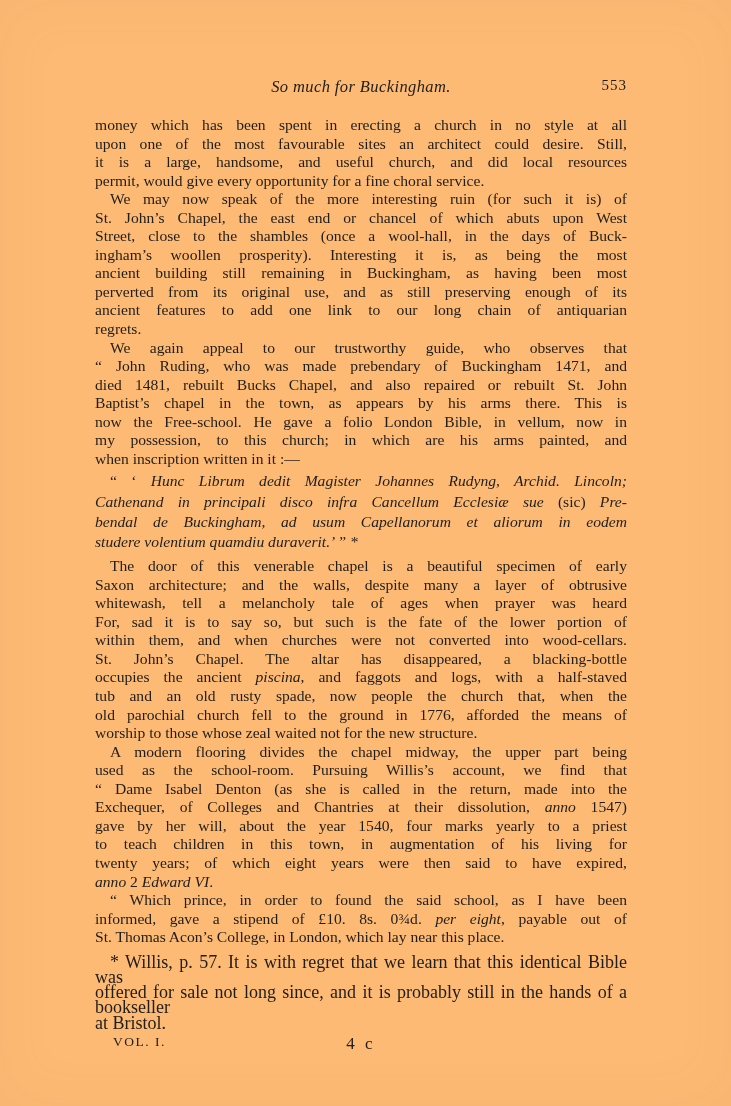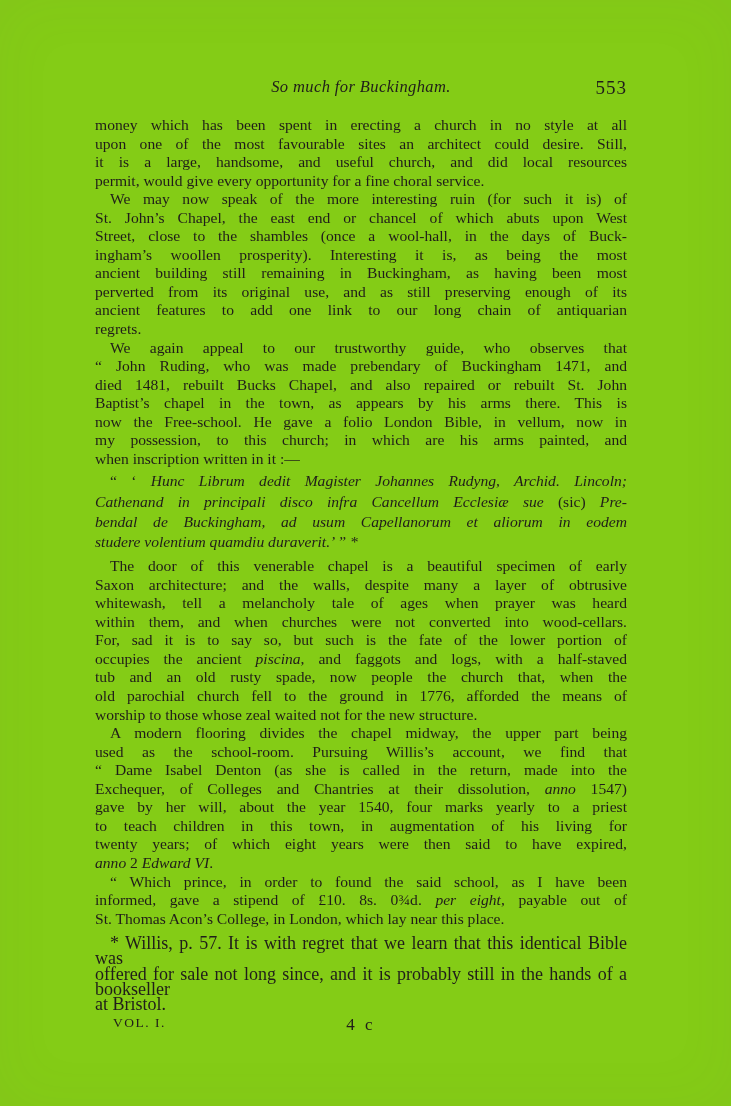--- a/index.html
+++ b/index.html
@@ -27,21 +27,21 @@
   .head-title {
     text-align: center;
     font-style: italic;
     font-size: 16.5px;
     letter-spacing: 0.4px;
   }
   .page-num {
     position: absolute;
     right: 0;
     top: 0;
-    font-size: 19px;
+    font-size: 15px;
     letter-spacing: 1px;
   }
   .text-block {
     position: absolute;
     top: 116px;
     left: 95px;
     width: 532px;
     font-size: 15.6px;
   }
   .para { margin: 0; }
@@ -82,21 +82,21 @@
     left: 50%;
     transform: translateX(-50%);
     top: 0;
     font-size: 17px;
     letter-spacing: 3px;
   }
 </style>
 </head>
 <body>
 
-<div class="page" style="background: #84cc16; color: rgb(32, 29, 26);">
+<div class="page" style="background: #fdba74; color: rgb(32, 29, 26);">
 
   <div class="running-header">
     <div class="head-title">So much for Buckingham.</div>
     <div class="page-num">553</div>
   </div>
 
   <div class="text-block">
 
     <div class="para body">
         <div class="line"><span class="run">money which has been spent in erecting a church in no style at all</span></div>
@@ -126,22 +126,23 @@
       <div class="para inscription">
         <div class="line indent"><span class="run">“ ‘ </span><span class="run it">Hunc Librum dedit Magister Johannes Rudyng, Archid. Lincoln;</span></div>
         <div class="line"><span class="run it">Cathenand in principali disco infra Cancellum Ecclesiæ sue </span><span class="run">(sic) </span><span class="run it">Pre-</span></div>
         <div class="line"><span class="run it">bendal de Buckingham, ad usum Capellanorum et aliorum in eodem</span></div>
         <div class="line last"><span class="run it">studere volentium quamdiu duraverit.’ ” *</span></div>
       </div>
       <div class="para body">
         <div class="line indent"><span class="run">The door of this venerable chapel is a beautiful specimen of early</span></div>
         <div class="line"><span class="run">Saxon architecture; and the walls, despite many a layer of obtrusive</span></div>
         <div class="line"><span class="run">whitewash, tell a melancholy tale of ages when prayer was heard</span></div>
+        <div class="line"><span class="run">For, sad it is to say so, but such is the fate of the lower portion of</span></div>
         <div class="line"><span class="run">within them, and when churches were not converted into wood-cellars.</span></div>
-        <div class="line"><span class="run">For, sad it is to say so, but such is the fate of the lower portion of</span></div>
+        <div class="line"><span class="run">St. John’s Chapel. The altar has disappeared, a blacking-bottle</span></div>
         <div class="line"><span class="run">occupies the ancient </span><span class="run it">piscina</span><span class="run">, and faggots and logs, with a half-staved</span></div>
         <div class="line"><span class="run">tub and an old rusty spade, now people the church that, when the</span></div>
         <div class="line"><span class="run">old parochial church fell to the ground in 1776, afforded the means of</span></div>
         <div class="line last"><span class="run">worship to those whose zeal waited not for the new structure.</span></div>
       </div>
       <div class="para body">
         <div class="line indent"><span class="run">A modern flooring divides the chapel midway, the upper part being</span></div>
         <div class="line"><span class="run">used as the school-room. Pursuing Willis’s account, we find that</span></div>
         <div class="line"><span class="run">“ Dame Isabel Denton (as she is called in the return, made into the</span></div>
         <div class="line"><span class="run">Exchequer, of Colleges and Chantries at their dissolution, </span><span class="run it">anno</span><span class="run"> 1547)</span></div>

